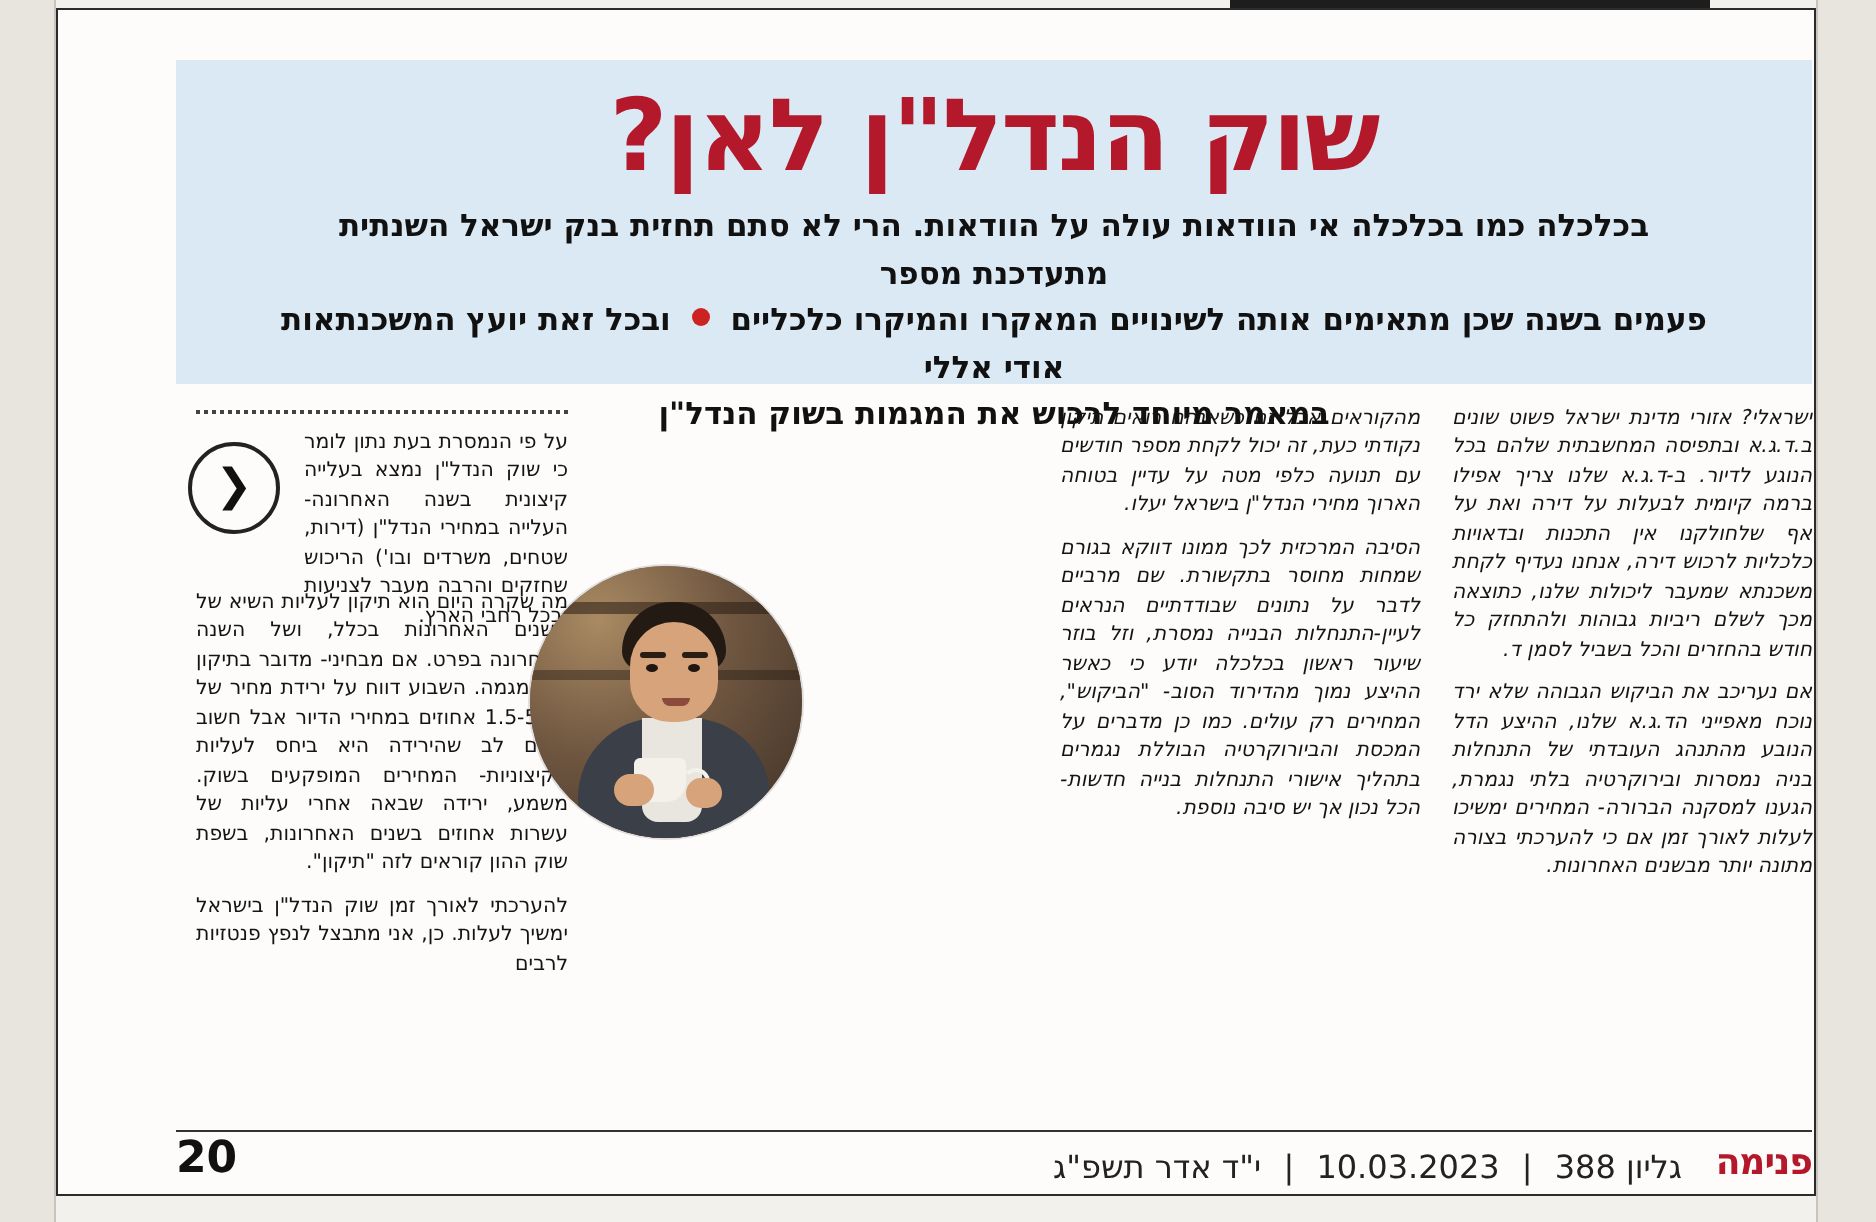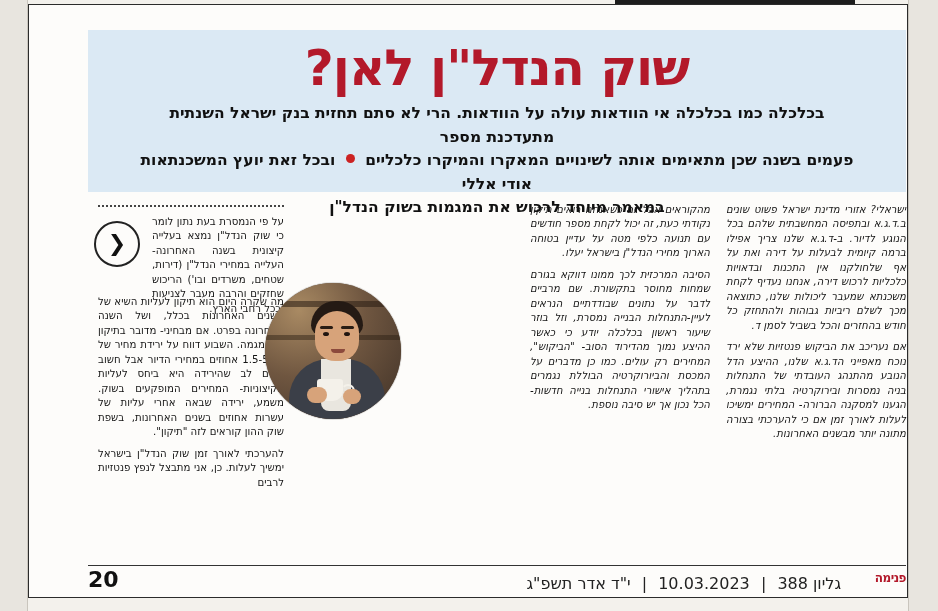--- a/index.html
+++ b/index.html
@@ -354,21 +354,21 @@
     position: absolute;
     right: 0;
     top: 0;
     width: 818px;
     border-top: 1px solid #333;
   }
   .masthead {
     position: absolute;
     right: 0;
     top: 6px;
-    font-size: 12px;
+    font-size: 18px;
     font-weight: bold;
     color: #b3192a;
     letter-spacing: -0.5px;
   }
   .footer-meta {
     position: absolute;
     right: 62px;
     top: 9px;
     font-size: 16px;
     color: #222;
@@ -418,21 +418,21 @@
           <p>על פי הנמסרת בעת נתון לומר כי שוק הנדל"ן נמצא בעלייה קיצונית בשנה האחרונה- העלייה במחירי הנדל"ן (דירות, שטחים, משרדים ובו') הריכוש שחזקים והרבה מעבר לצניעות ובכל רחבי הארץ.</p>
         </div>
         <div class="sidebar-lower">
           <p>מה שקרה היום הוא תיקון לעליות השיא של השנים האחרונות בכלל, ושל השנה האחרונה בפרט. אם מבחיני- מדובר בתיקון ולא מגמה. השבוע דווח על ירידת מחיר של בין 1.5-5 אחוזים במחירי הדיור אבל חשוב לשים לב שהירידה היא ביחס לעליות הקיצוניות- המחירים המופקעים בשוק. משמע, ירידה שבאה אחרי עליות של עשרות אחוזים בשנים האחרונות, בשפת שוק ההון קוראים לזה "תיקון".</p>
           <p>להערכתי לאורך זמן שוק הנדל"ן בישראל ימשיך לעלות. כן, אני מתבצל לנפץ פנטזיות לרבים</p>
         </div>
       </div>
 
       <div class="col col-right">
         <p>ישראלי? אזורי מדינת ישראל פשוט שונים ב.ד.ג.א ובתפיסה המחשבתית שלהם בכל הנוגע לדיור. ב-ד.ג.א שלנו צריך אפילו ברמה קיומית לבעלות על דירה ואת על אף שלחולקנו אין התכנות ובדאויות כלכליות לרכוש דירה, אנחנו נעדיף לקחת משכנתא שמעבר ליכולות שלנו, כתוצאה מכך לשלם ריביות גבוהות ולהתחזק כל חודש בהחזרים והכל בשביל לסמן ד.</p>
-        <p>אם נעריכב את הביקוש פנטזיות שלא ירד נוכח מאפייני הד.ג.א שלנו, ההיצע הדל הנובע מהתנהג העובדתי של התנחלות בניה נמסרות ובירוקרטיה בלתי נגמרת, הגענו למסקנה הברורה- המחירים ימשיכו לעלות לאורך זמן אם כי להערכתי בצורה מתונה יותר מבשנים האחרונות.</p>
+        <p>אם נעריכב את הביקוש הגבוהה שלא ירד נוכח מאפייני הד.ג.א שלנו, ההיצע הדל הנובע מהתנהג העובדתי של התנחלות בניה נמסרות ובירוקרטיה בלתי נגמרת, הגענו למסקנה הברורה- המחירים ימשיכו לעלות לאורך זמן אם כי להערכתי בצורה מתונה יותר מבשנים האחרונות.</p>
       </div>
 
       <div class="col col-mid">
         <p>מהקוראים אבל גם כשאנחנו רואים תיקון נקודתי כעת, זה יכול לקחת מספר חודשים עם תנועה כלפי מטה על עדיין בטוחה הארוך מחירי הנדל"ן בישראל יעלו.</p>
         <p>הסיבה המרכזית לכך ממונו דווקא בגורם שמחות מחוסר בתקשורת. שם מרביים לדבר על נתונים שבודדתיים הנראים לעיין-התנחלות הבנייה נמסרת, וזל בוזר שיעור ראשון בכלכלה יודע כי כאשר ההיצע נמוך מהדירוד הסוב- "הביקוש", המחירים רק עולים. כמו כן מדברים על המכסת והביורוקרטיה הבוללת נגמרים בתהליך אישורי התנחלות בנייה חדשות- הכל נכון אך יש סיבה נוספת.</p>
       </div>
 
       <div class="col col-left"></div>
     </div>
 

